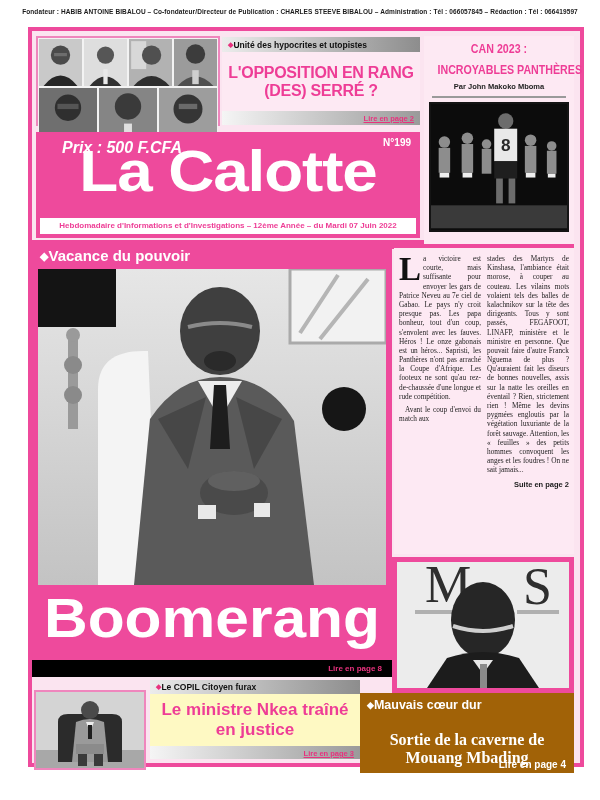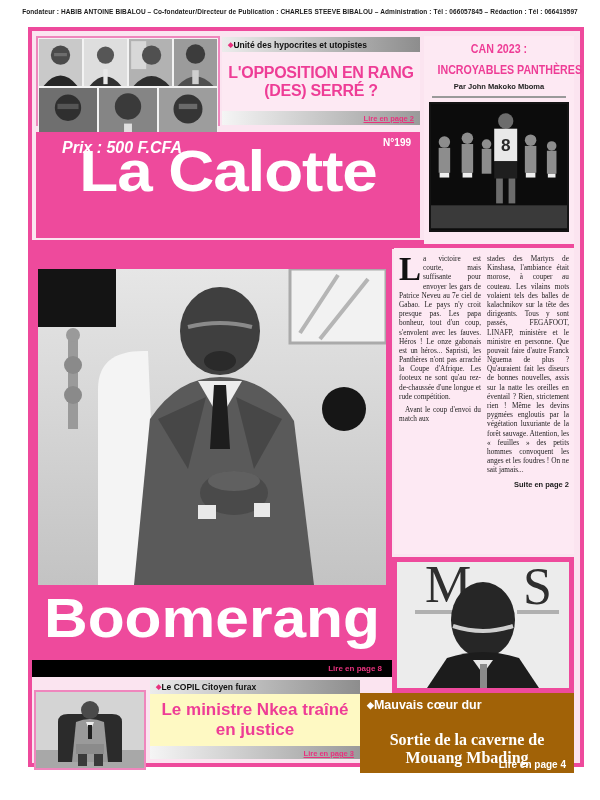--- a/index.html
+++ b/index.html
@@ -249,23 +249,25 @@
           <rect x="122" y="71" width="8" height="4"></rect>
       </g>
     </svg>
   </div>
 </div>
 
 <div class="abs masthead">
   <div class="mh-price">Prix : 500 F.CFA</div>
   <div class="mh-issue">N°199</div>
   <div class="mh-title">La Calotte</div>
+  <div class="mh-strip">Hebdomadaire d'Informations et d'Investigations – 12ème Année – du Mardi 07 Juin 2022</div>
 </div>
 
 <div class="abs main-module">
+  <div class="main-kicker"><span class="bullet">◆</span><span>Vacance du pouvoir</span></div>
   <div class="main-photo">
     <svg viewBox="0 0 348 316">
       <defs>
         <linearGradient id="bgg" x1="0" y1="0" x2="0" y2="1">
           <stop offset="0" stop-color="#e6e6e6"></stop>
             <stop offset="1" stop-color="#c3c3c3"></stop>
         </linearGradient>
       </defs>
       <rect width="348" height="316" fill="url(#bgg)"></rect>
       <rect x="0" y="0" width="78" height="58" fill="#141414"></rect>

